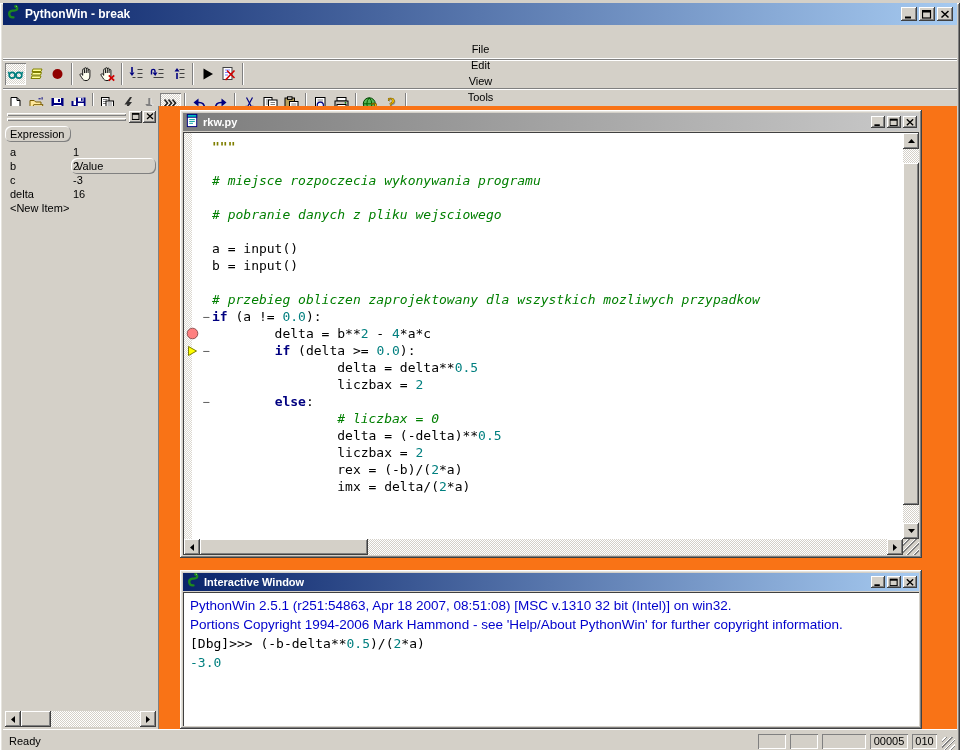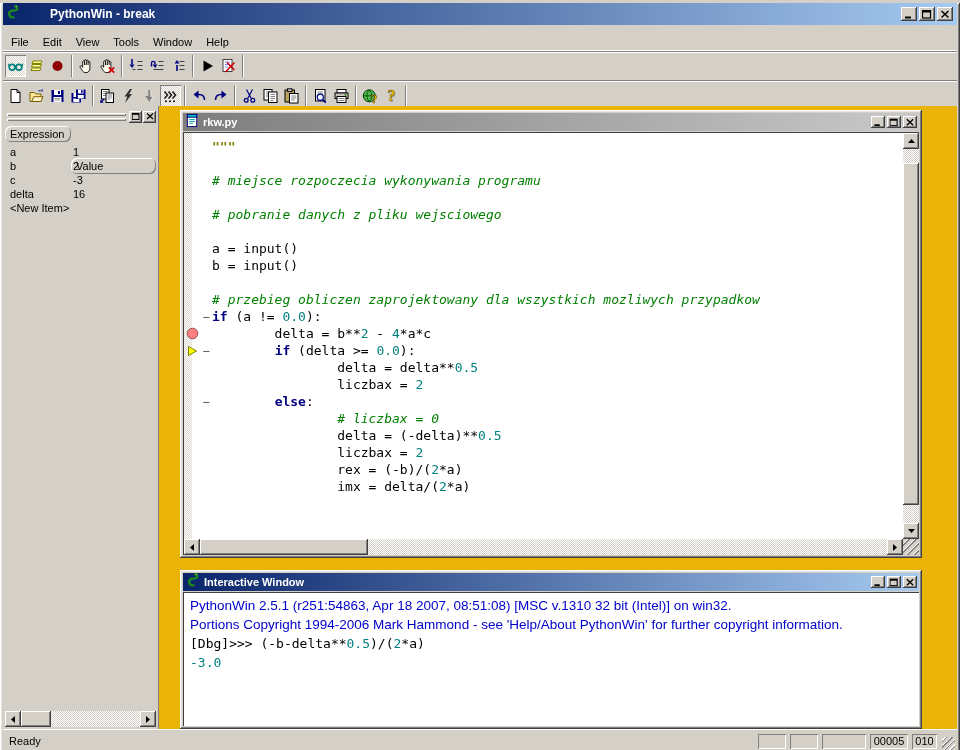--- a/index.html
+++ b/index.html
@@ -5,29 +5,29 @@
   * { box-sizing: border-box; margin: 0; padding: 0; }
   html,body { width:960px; height:750px; }
   body { font-family:"Liberation Sans",sans-serif; background:#d4d0c8; }
 
   .raised  { box-shadow: inset -1px -1px #404040, inset 1px 1px #fff, inset -2px -2px #808080, inset 2px 2px #e6e4de; }
   .btn3d   { box-shadow: inset -1px -1px #404040, inset 1px 1px #fff, inset -2px -2px #808080; background:#d4d0c8; }
   .dither  { background-image: conic-gradient(#fff 25%, #d4d0c8 0 50%, #fff 0 75%, #d4d0c8 0); background-size:2px 2px; }
 
   .main { position:relative; width:960px; height:750px; background:#d4d0c8; }
 
-  .titlebar { height:22px; margin:3px 3px 8px 3px; background:linear-gradient(90deg,#0a246a,#a6caf0);
-              display:flex; align-items:center; padding:0 4px 0 2px;gap:25px; }
+  .titlebar { height:22px; margin:3px 3px 16px 3px; background:linear-gradient(90deg,#0a246a,#a6caf0);
+              display:flex; align-items:center; padding:0 4px 0 2px; }
   .titlebar .ttl { color:#fff; font-weight:bold; font-size:12px; margin-left:4px; flex:1;
                    white-space:nowrap; overflow:hidden; }
   .tb-btn { width:16px; height:14px; display:inline-flex; align-items:center; justify-content:center; flex:none; margin-left:2px; }
   .winbtns { display:flex; align-items:center; }
 
   .menubar { height:18px; display:flex; align-items:center; padding-left:1px; font-size:11px;
-             border-bottom:1px solid #fff; margin:0 3px; }
+             border-bottom:1px solid #fff; margin:0 3px;flex-direction:column; }
   .menu-item { padding:2px 7px; color:#000; }
 
   .toolbar { display:flex; align-items:center; margin:0 3px; border-top:1px solid #fff; padding-left:2px; }
   .toolbar.t1 { height:29px; border-top:1px solid #808080; box-shadow: inset 0 1px #fff; }
   .toolbar.t2 { height:31px; border-top:1px solid #808080; box-shadow: inset 0 1px #fff; }
   .tbtn { width:21px; height:22px; display:flex; align-items:center; justify-content:center; flex:none; }
   .tbtn.pressed { box-shadow: inset 1px 1px #808080, inset -1px -1px #fff;
                   background-image: conic-gradient(#fff 25%, #d8d4cc 0 50%, #fff 0 75%, #d8d4cc 0); background-size:2px 2px; }
   .tbtn svg { display:block; }
   .tsep { width:2px; height:22px; border-left:1px solid #808080; border-right:1px solid #fff; margin:0 3px; flex:none; }
@@ -50,21 +50,21 @@
   .wname { width:66px; padding-left:5px; white-space:nowrap; }
   .wval  { padding-left:2px; white-space:nowrap; }
 
   
   .sarrow { width:16px; height:16px; flex:none; display:flex; align-items:center; justify-content:center; }
   .sthumb { background:#d4d0c8; flex:none; }
   .strack { flex:1; }
   .wscroll { height:16px; display:flex; margin-top:2px; }
 
   
-  .mdi { flex:1; background:#eab308; position:relative; overflow:hidden; }
+  .mdi { flex:1; background:#f97316; position:relative; overflow:hidden; }
   .childwin { position:absolute; background:#d4d0c8; padding:3px; display:flex; flex-direction:column; }
   .ctitle { height:18px; display:flex; align-items:center; padding:0 2px; flex:none; }
   .ctitle.inactive { background:linear-gradient(90deg,#7d7d7d,#c9c9c9); }
   .ctitle.active   { background:linear-gradient(90deg,#0a246a,#a6caf0); }
   .ctitle .ttl { color:#fff; font-weight:bold; font-size:11px; margin-left:3px; flex:1; white-space:nowrap; }
   .ctitle .tb-btn { width:14px; height:12px; }
   .ctitle .tb-btn svg { transform:scale(.9); }
 
   .editor-window { left:21px; top:4px; width:742px; height:448px; }
   .ebody { position:relative; flex:1; margin-top:1px; background:#fff;

